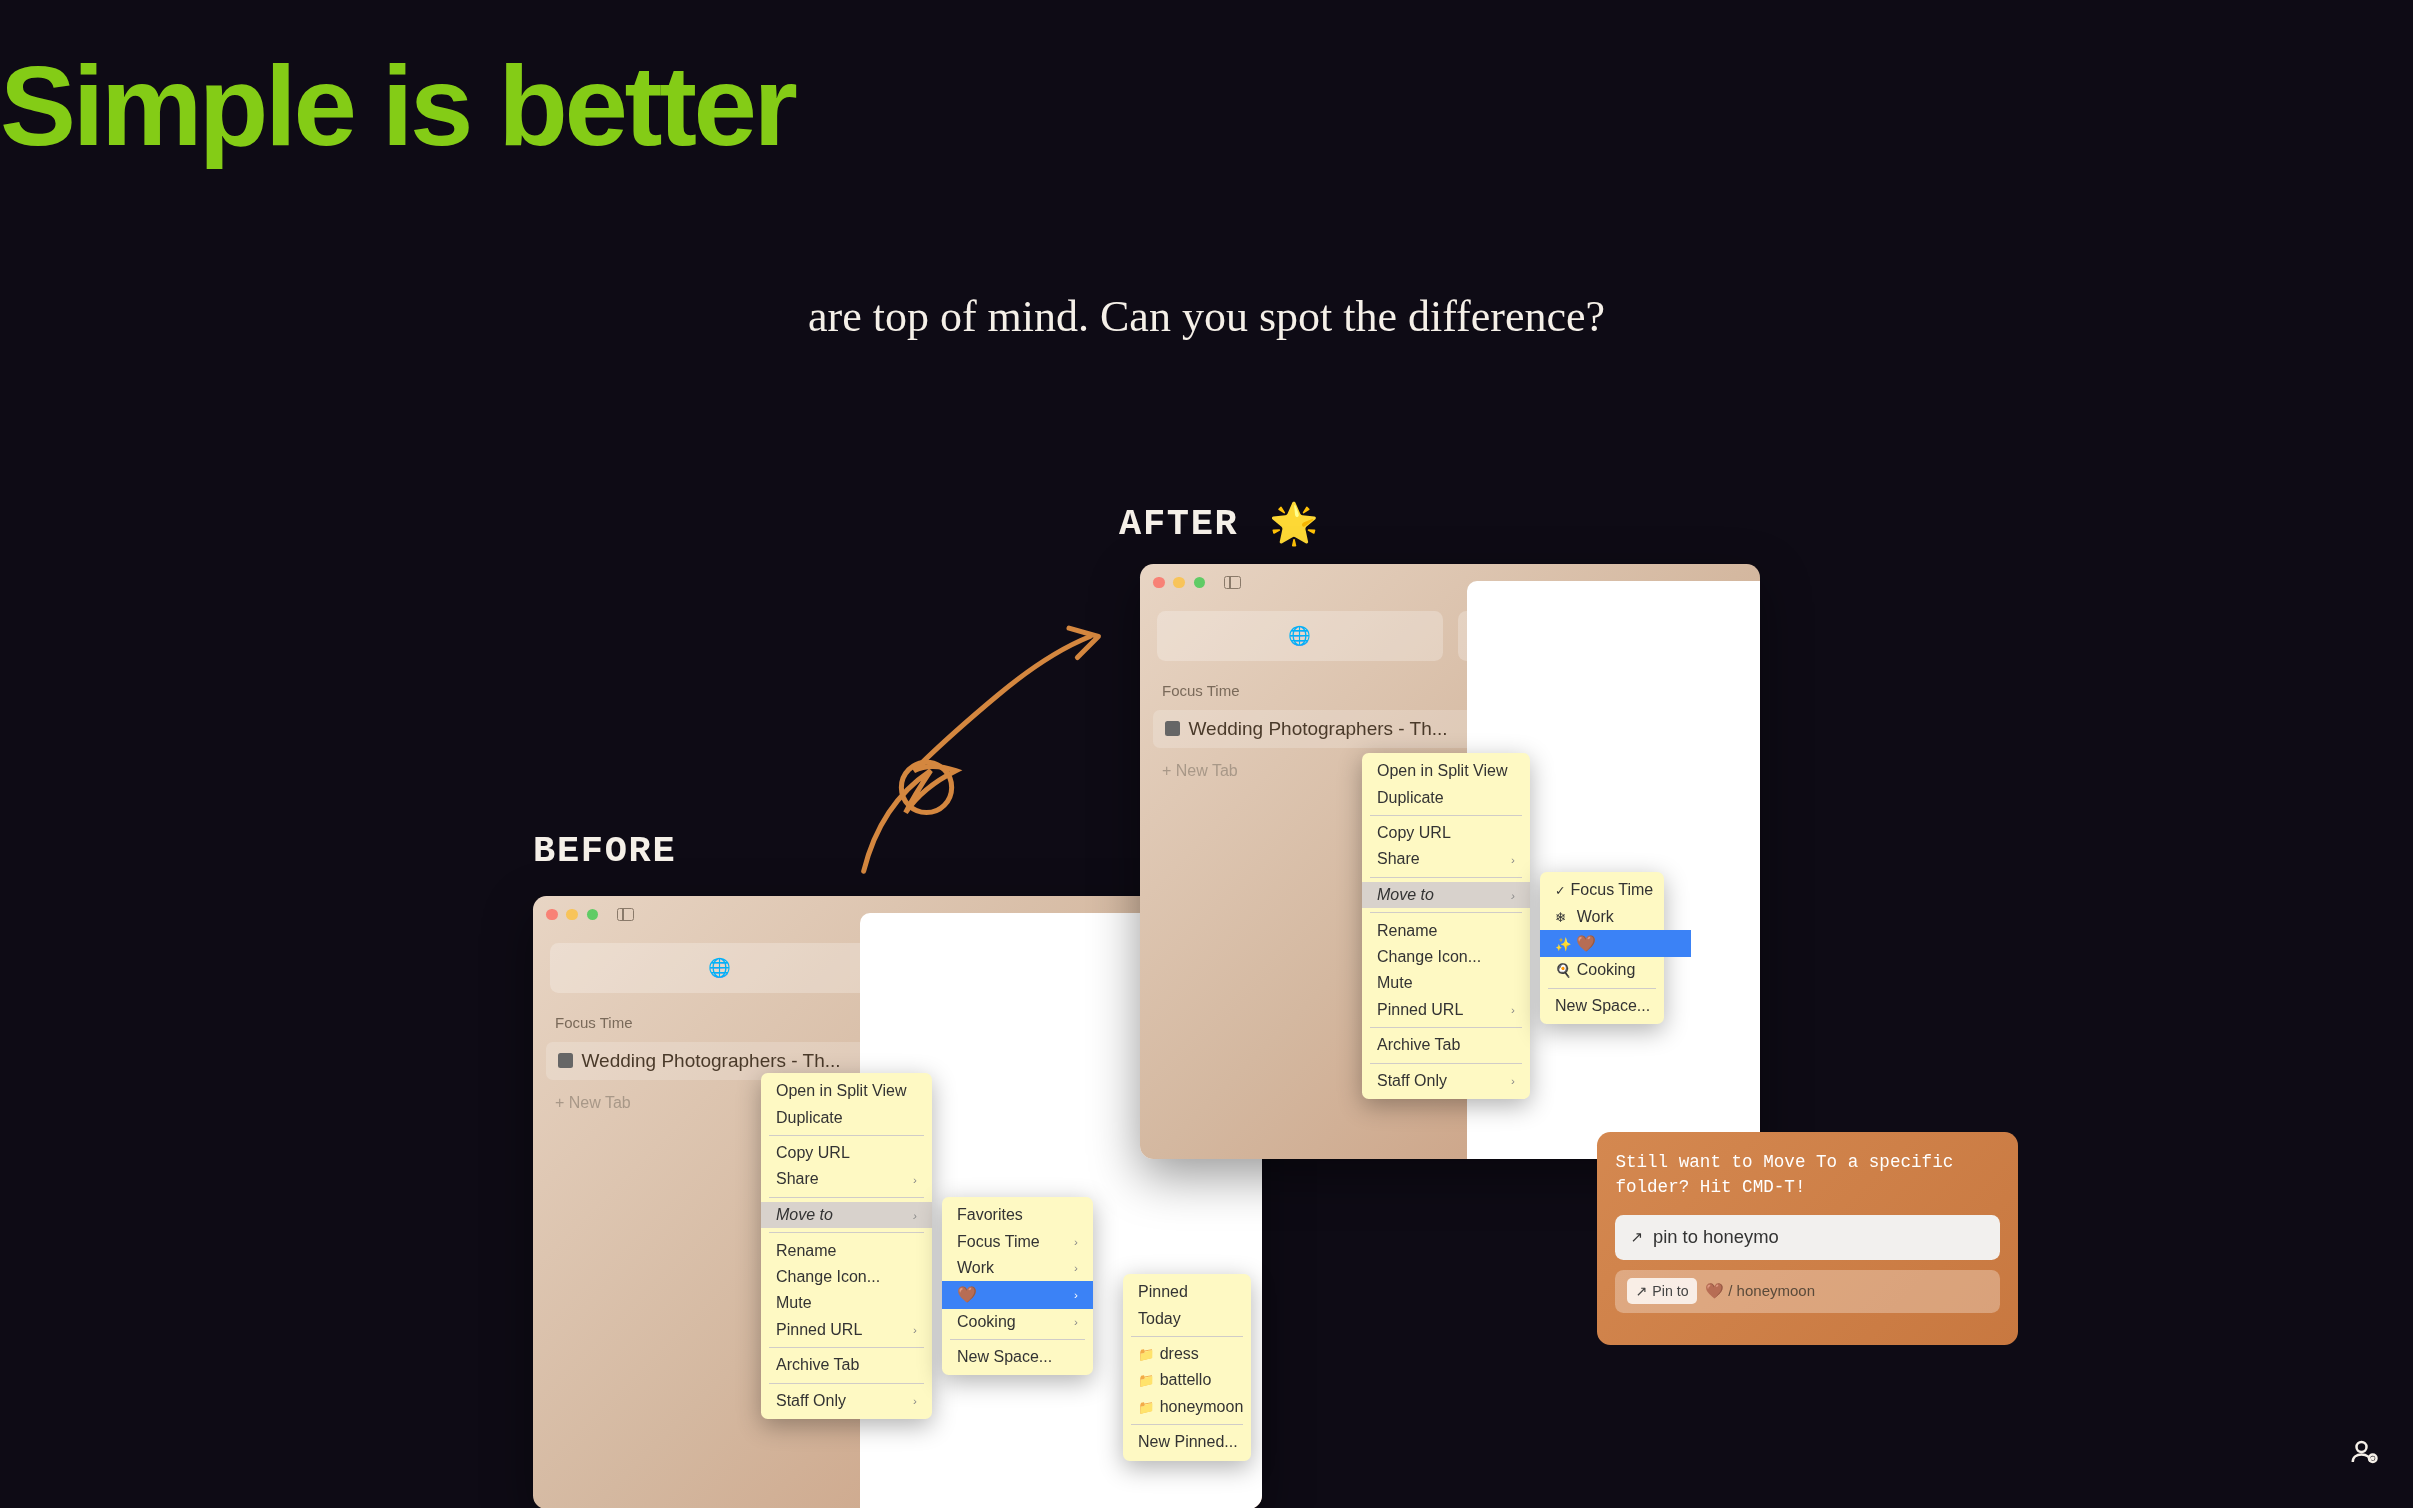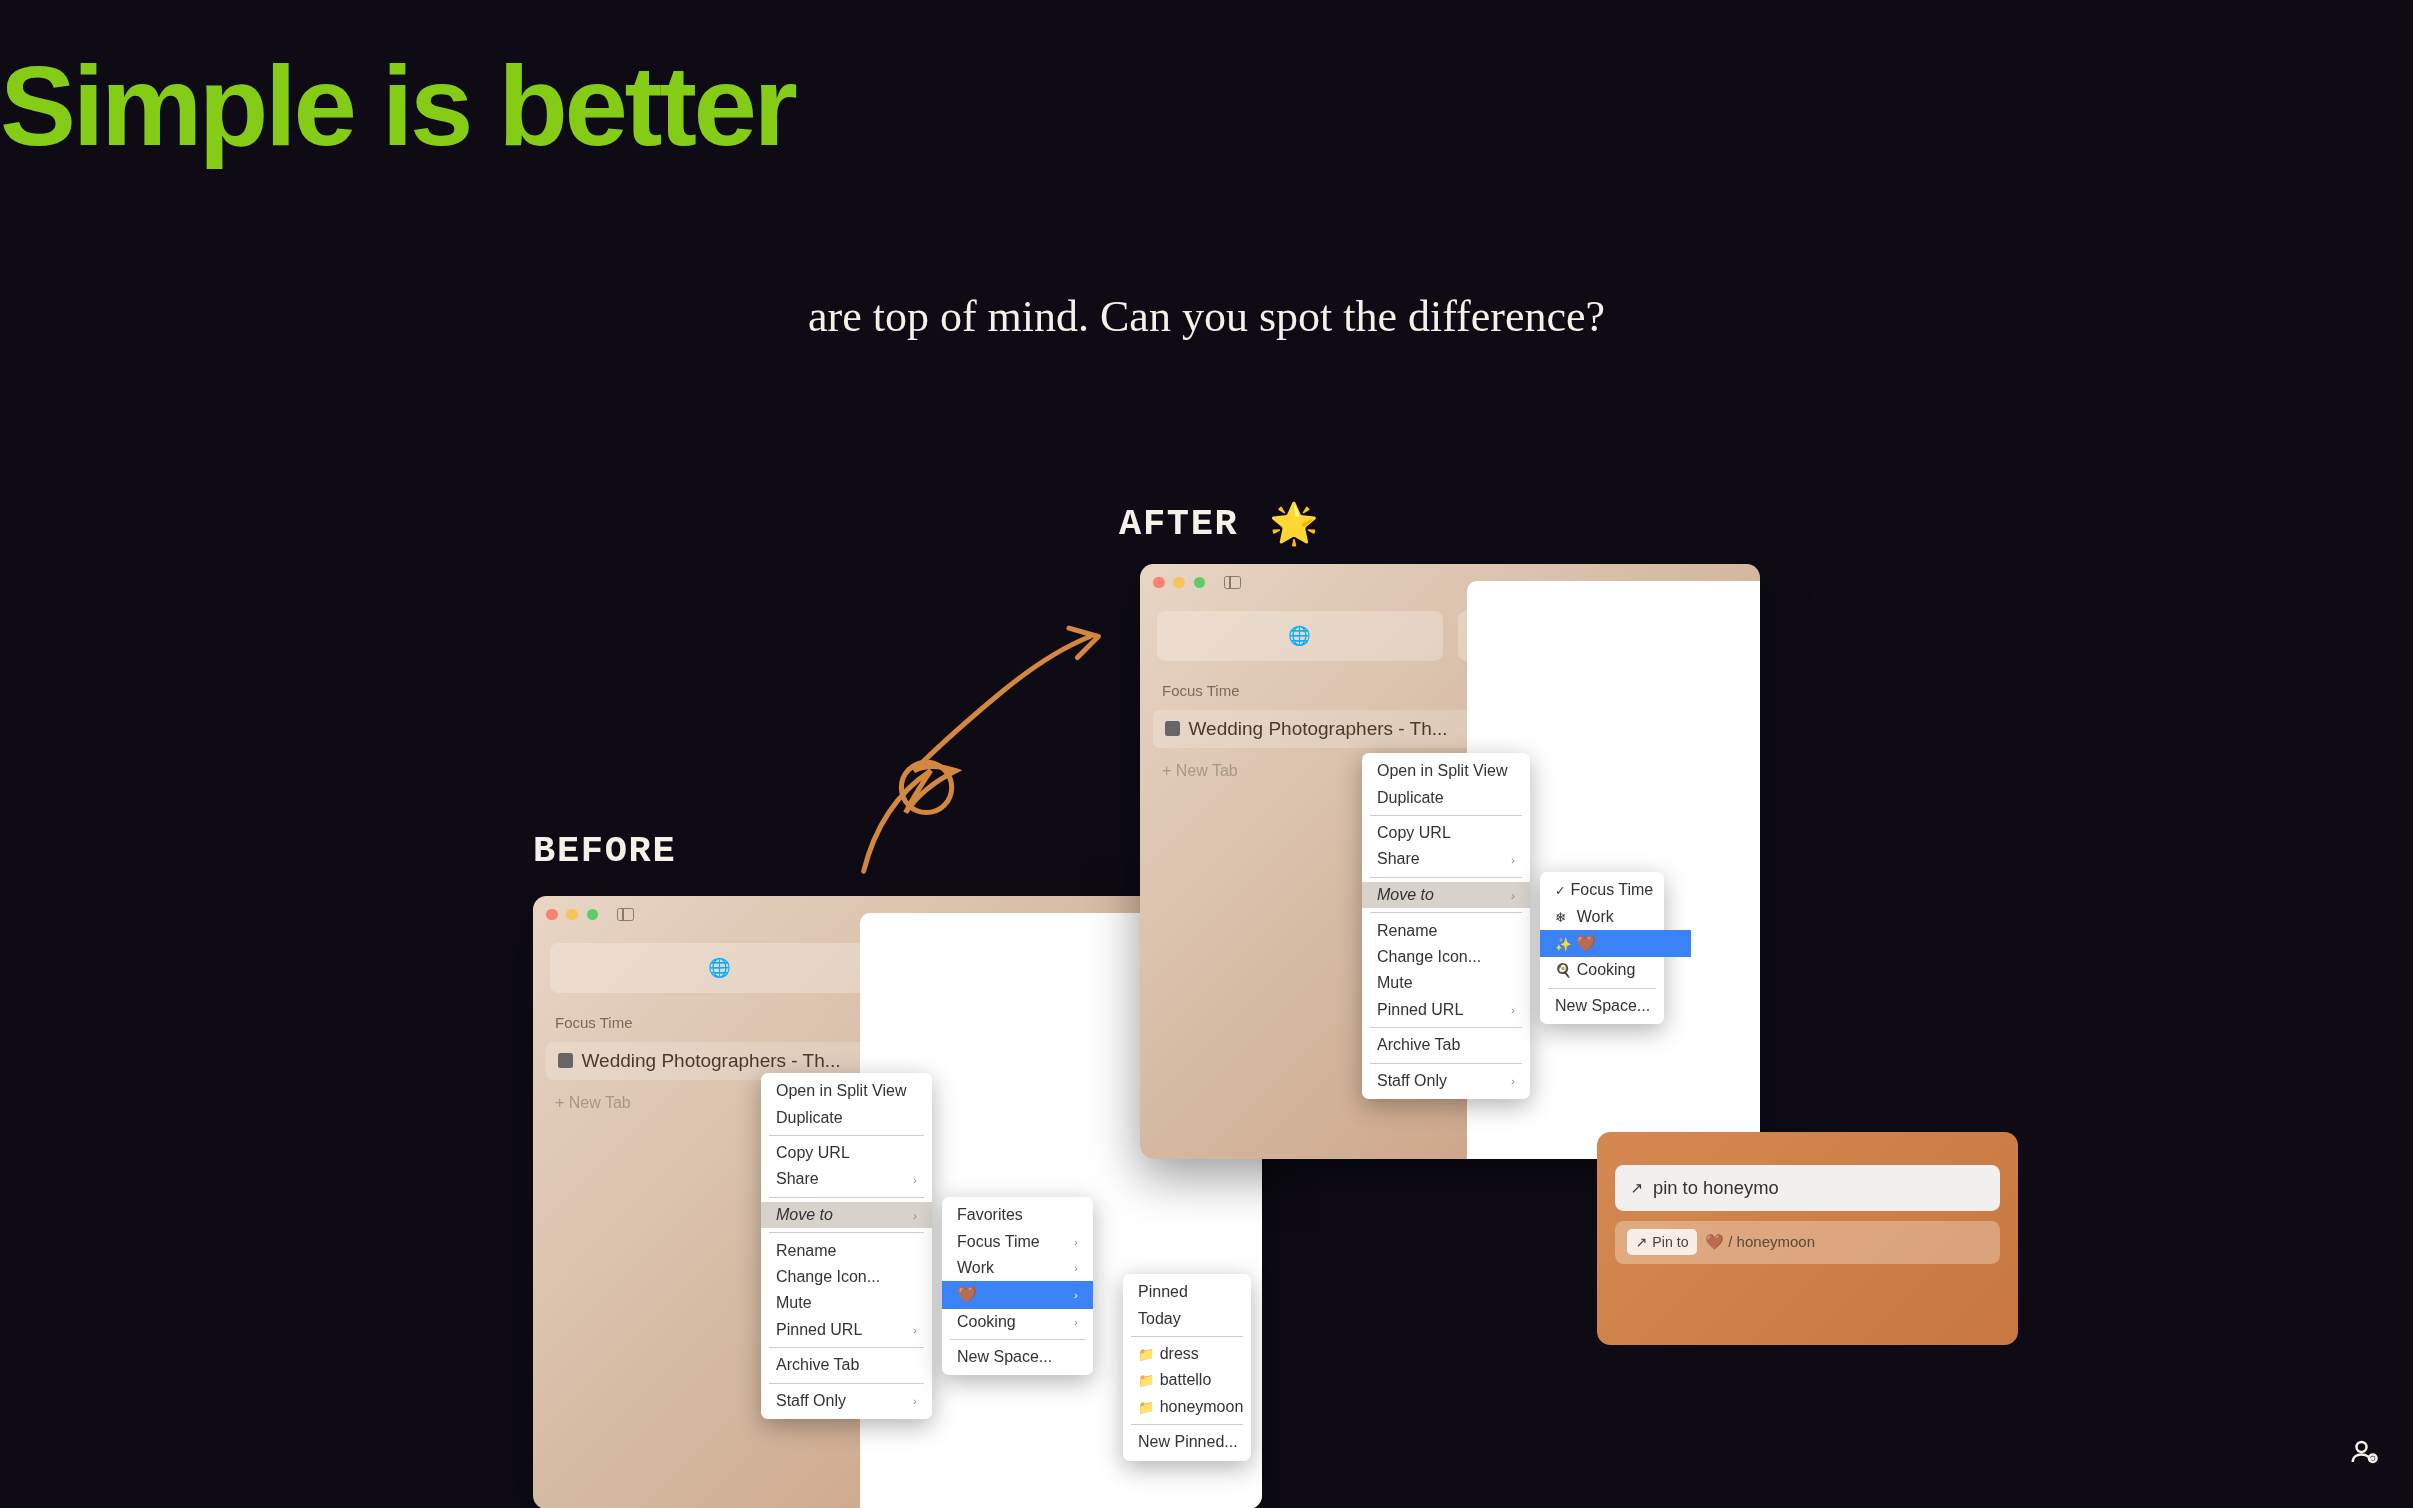--- a/index.html
+++ b/index.html
@@ -189,21 +189,21 @@
       bottom: 0;
       background: #fff;
       border-radius: 10px 0 0 0;
     }
     .window-before .content-pane { width: 402px; }
     .window-after .content-pane { width: 293px; }
     
     
     .ctx-menu {
       position: absolute;
-      background: #ffffff;
+      background: #fef9c3;
       border-radius: 6.7px;
       box-shadow: 0 6.7px 25px rgba(0,0,0,0.3);
       padding: 5px 0;
       font-size: 16px;
       color: #333;
     }
     
     .ctx-item {
       padding: 4.2px 15px;
       display: flex;
@@ -545,20 +545,24 @@
     <div class="ctx-item">
       <span><span class="icon-left">🍳</span><span>Cooking</span></span>
     </div>
     <div class="ctx-divider"></div>
     <div class="ctx-item">
       <span><span>New Space...</span></span>
     </div>
   </div>
 
 <div class="tip-panel">
+  <div class="tip-text">
+    <span>Still want to Move To a specific</span><br>
+    <span>folder? Hit CMD-T!</span>
+  </div>
   <div class="tip-search">
     <span class="tip-arrow">↗</span>
     <span>pin to honeymo</span>
   </div>
   <div class="tip-result">
     <div class="tip-pill">
       <span>↗</span>
       <span>Pin to</span>
     </div>
     <span class="tip-crumb">

